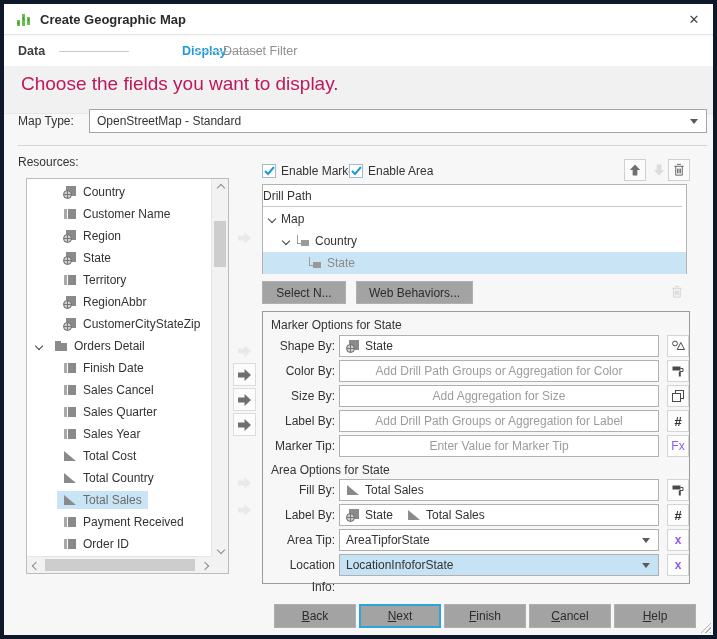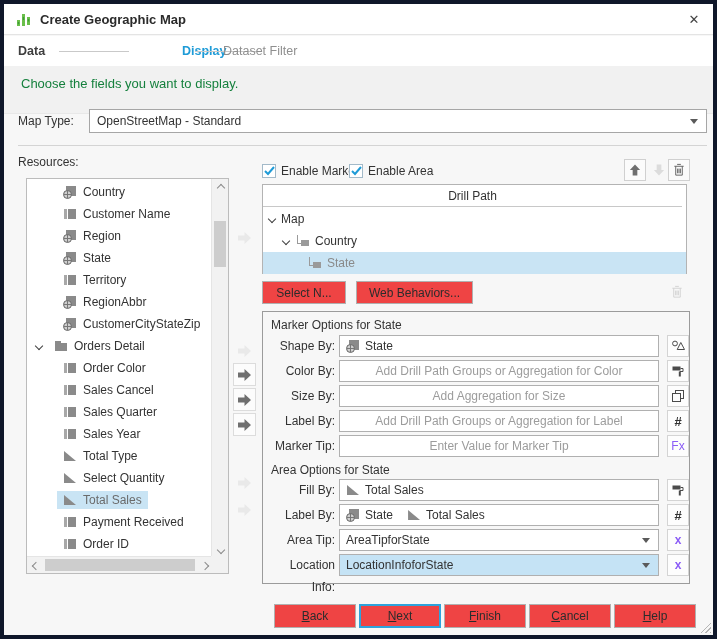--- a/index.html
+++ b/index.html
@@ -14,21 +14,21 @@
             font-size:13px;color:#444;cursor:pointer;}
   
   .steps{position:absolute;left:0;top:32px;right:0;height:30px;background:#fff;}
   .step{position:absolute;top:0;line-height:30px;font-size:12.5px;}
   .step.done{font-weight:bold;color:#3f3f3f;}
   .step.active{font-weight:bold;color:#1e9bd7;margin-left:45px;}
   .step.todo{color:#8f8f8f;}
   .stepline{position:absolute;top:15px;height:1px;background:#c9c9c9;}
   
   .subtitle{position:absolute;left:0;top:62px;right:0;height:48px;background:#f1f1f1;border-bottom:1px solid #e8e8e8;
-            line-height:36px;padding-left:17px;font-size:13px;color:#15803d;}
+            line-height:36px;padding-left:17px;font-size:19px;color:#be185d;}
   
   .mt-label{position:absolute;left:14px;top:105px;line-height:24px;}
   .selectbox{position:absolute;left:85px;top:105px;width:618px;height:24px;background:#fff;border:1px solid #a6a6a6;
              display:flex;align-items:center;padding:0 24px 0 7px;cursor:pointer;}
   .ddarrow{position:absolute;right:8px;top:50%;margin-top:-2px;width:0;height:0;
            border-left:4px solid transparent;border-right:4px solid transparent;border-top:5px solid #5a5a5a;}
   .sep{position:absolute;left:14px;top:141px;width:689px;height:1px;background:#d4d4d4;}
   .res-label{position:absolute;left:14px;top:151px;}
   
   .treebox{position:absolute;left:22px;top:174px;width:203px;height:396px;background:#fff;border:1px solid #bcbcbc;}
@@ -69,25 +69,25 @@
   
   .xfer{position:absolute;left:229px;width:23px;height:23px;display:flex;align-items:center;justify-content:center;}
   .xfer.on{background:#fcfcfc;border:1px solid #dcdcdc;}
   
   .cbox{position:absolute;width:14px;height:14px;background:#fff;border:1px solid #a3bac9;display:flex;
         align-items:center;justify-content:center;cursor:pointer;}
   .cblabel{position:absolute;top:157px;line-height:20px;cursor:default;}
   .toolbtn{position:absolute;top:155px;width:22px;height:22px;display:flex;align-items:center;justify-content:center;}
   .toolbtn.on{background:#fbfbfb;border:1px solid #d0d0d0;cursor:pointer;}
   .drilltable{position:absolute;left:258px;top:180px;width:425px;height:90px;background:#fff;border:1px solid #b3b3b3;}
-  .dhead{position:absolute;left:0;right:4px;top:0;height:22px;line-height:22px;text-align:center;border-bottom:1px solid #c8c8c8;}
+  .dhead{position:absolute;left:0;right:4px;top:0;height:22px;line-height:22px;border-bottom:1px solid #c8c8c8;}
   .drow{position:absolute;left:0;right:0;height:22px;display:flex;align-items:center;}
   .drow.sel{background:#c9e4f4;}
   .drow.sel .lbl{color:#8a8a8a;}
-  .btn{background:#ef4444;border:1px solid #b0b0b0;font-family:inherit;font-size:12px;color:#2c2c2c;cursor:pointer;}
+  .btn{background:#a3a3a3;border:1px solid #b0b0b0;font-family:inherit;font-size:12px;color:#2c2c2c;cursor:pointer;}
   .selN{position:absolute;left:258px;top:277px;width:84px;height:23px;}
   .webB{position:absolute;left:352px;top:277px;width:117px;height:23px;}
   
   .group{position:absolute;left:258px;top:307px;width:428px;height:273px;border:1px solid #9b9b9b;}
   .gtitle{position:absolute;left:8px;line-height:16px;color:#333;}
   .rowlbl{position:absolute;left:0;width:72px;text-align:right;line-height:22px;}
   .fld{position:absolute;left:76px;width:320px;height:22px;background:#fff;border:1px solid #b0b0b0;
        display:flex;align-items:center;padding:0 6px;gap:5px;}
   .fld.center{justify-content:center;color:#9c9c9c;}
   .fld.dd{padding-right:24px;position:absolute;cursor:pointer;}
@@ -189,21 +189,21 @@
     <div class="titem lvl1" style="top:156px">
         <span class="chev"></span>
         <span class="hl">
           <span class="ic folder"></span>
           <span class="lbl">Orders Detail</span>
         </span>
       </div>
     <div class="titem lvl2" style="top:178px">
         <span class="hl">
           <span class="ic col"></span>
-          <span class="lbl">Order Color</span>
+          <span class="lbl">Finish Date</span>
         </span>
       </div>
     <div class="titem lvl2" style="top:200px">
         <span class="hl">
           <span class="ic col"></span>
           <span class="lbl">Sales Cancel</span>
         </span>
       </div>
     <div class="titem lvl2" style="top:222px">
         <span class="hl">
@@ -213,27 +213,27 @@
       </div>
     <div class="titem lvl2" style="top:244px">
         <span class="hl">
           <span class="ic col"></span>
           <span class="lbl">Sales Year</span>
         </span>
       </div>
     <div class="titem lvl2" style="top:266px">
         <span class="hl">
           <span class="ic measure"></span>
-          <span class="lbl">Total Type</span>
+          <span class="lbl">Total Cost</span>
         </span>
       </div>
     <div class="titem lvl2" style="top:288px">
         <span class="hl">
           <span class="ic measure"></span>
-          <span class="lbl">Select Quantity</span>
+          <span class="lbl">Total Country</span>
         </span>
       </div>
     <div class="titem lvl2 sel" style="top:310px">
         <span class="hl">
           <span class="ic measure"></span>
           <span class="lbl">Total Sales</span>
         </span>
       </div>
     <div class="titem lvl2" style="top:332px">
         <span class="hl">

